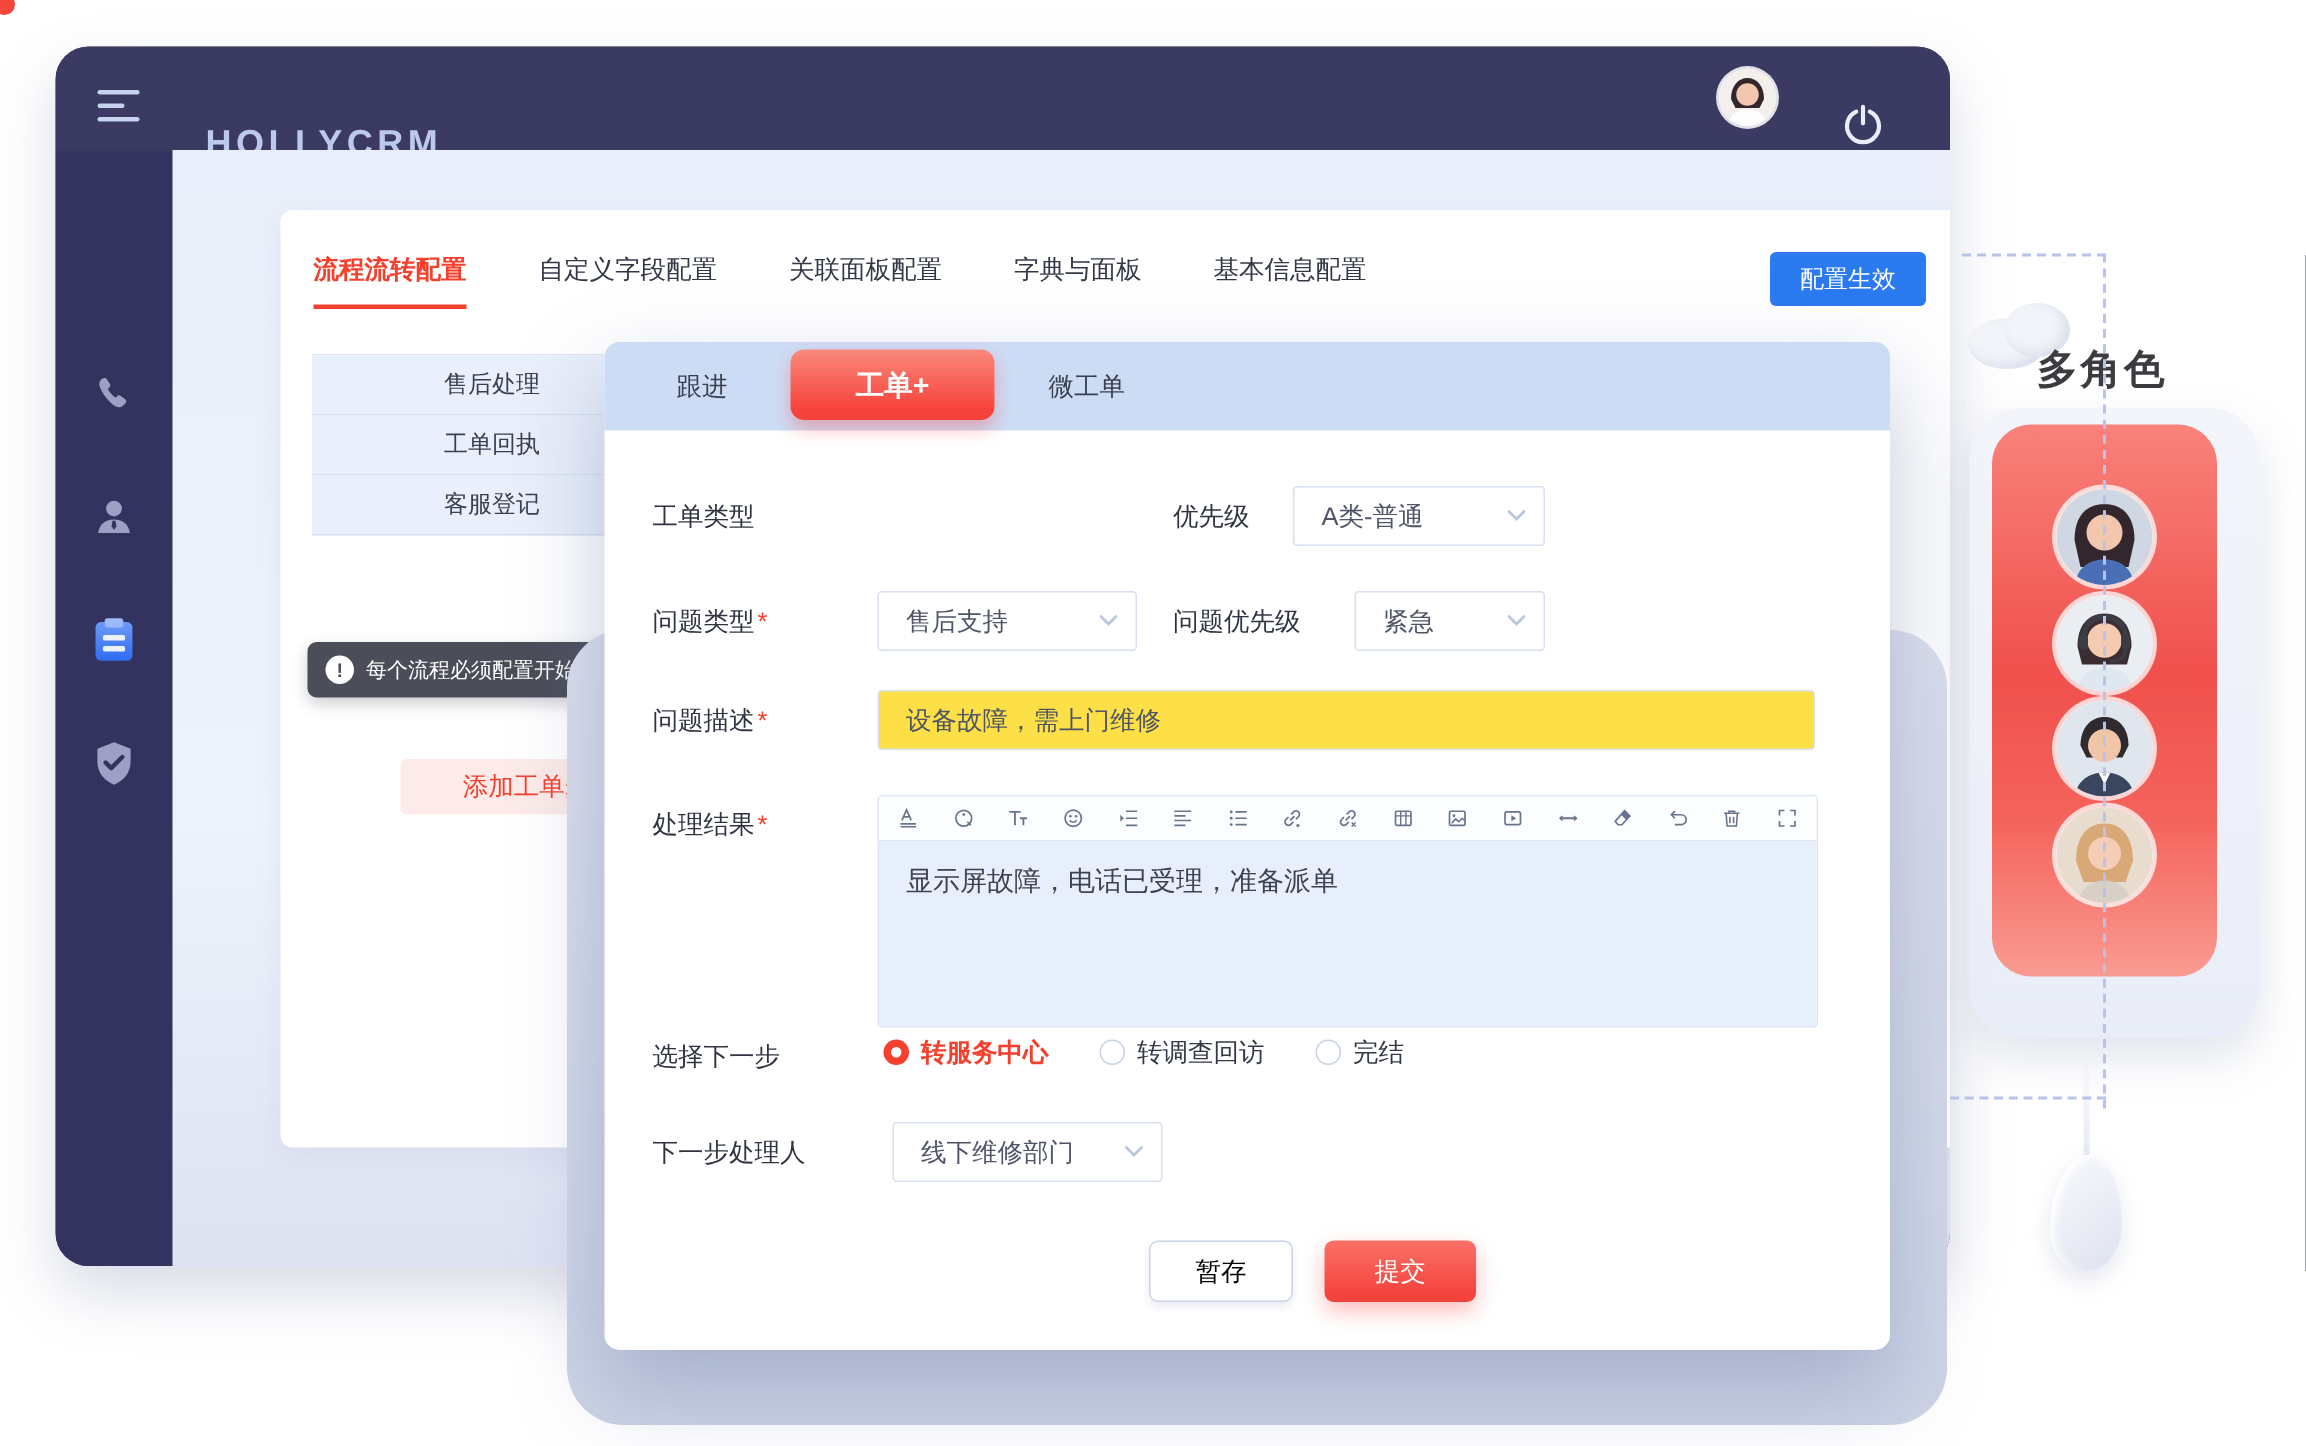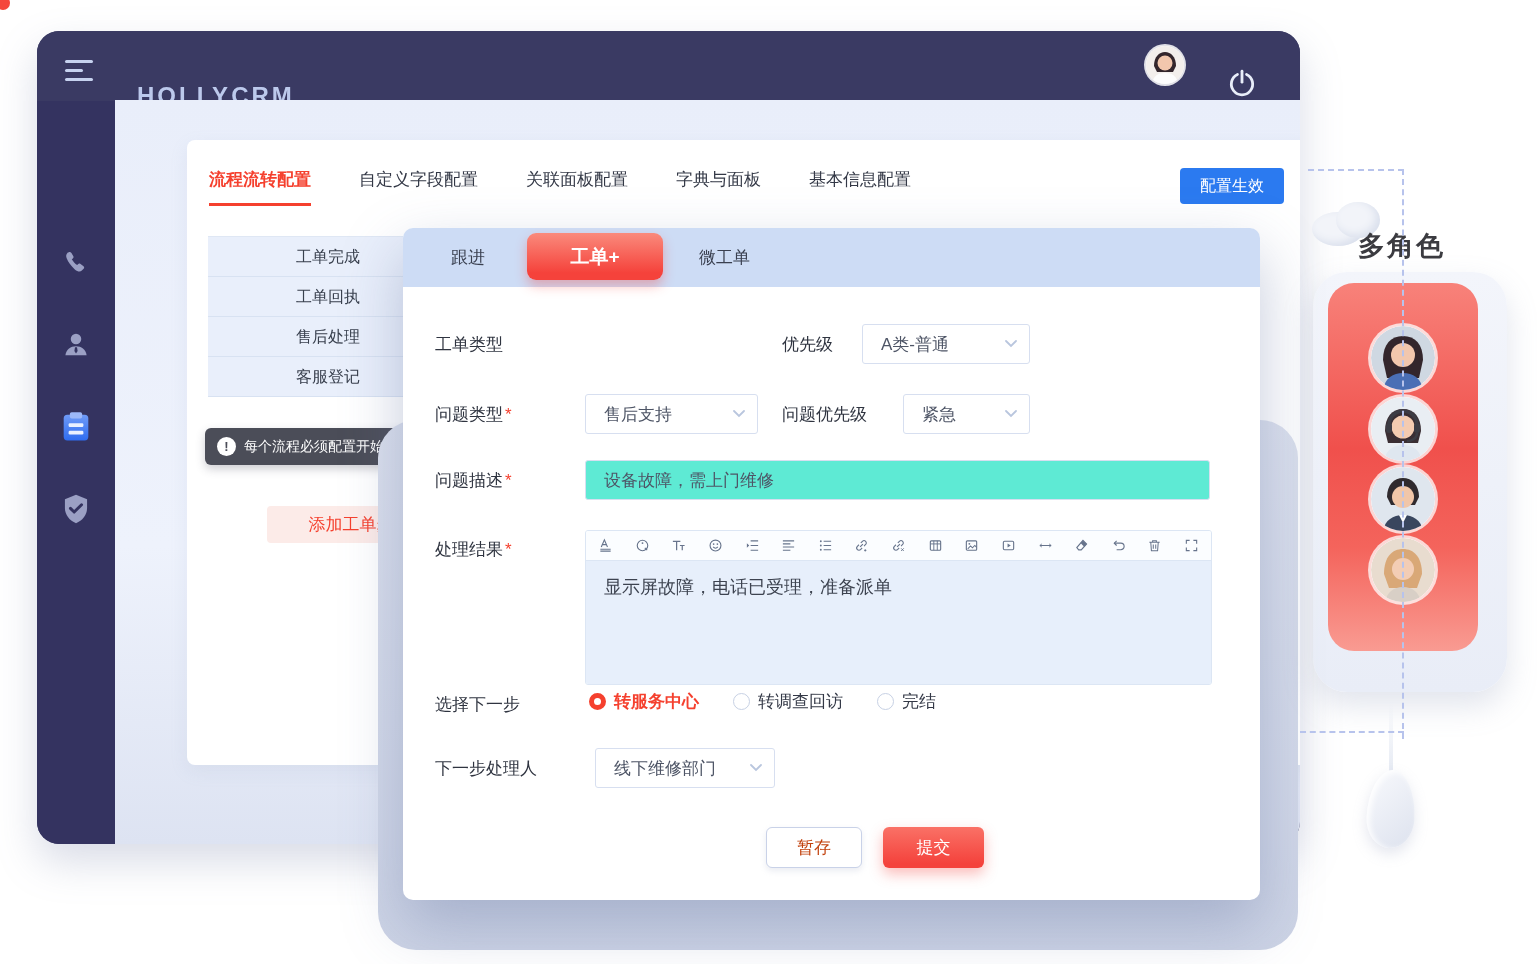--- a/index.html
+++ b/index.html
@@ -44,34 +44,34 @@
   .mtab{position:absolute;top:0;height:59px;line-height:59px;font-size:17px;color:#3a4050;}
   .mtab-btn{position:absolute;top:5px;height:47px;width:136px;border:none;border-radius:9px;color:#fff;
             font-size:19px;font-weight:bold;background:linear-gradient(180deg,#fa8a7c 0%,#f5423b 85%);
             box-shadow:0 6px 12px rgba(245,66,59,.35);}
   .flabel{position:absolute;left:32px;font-size:17px;color:#2f3440;font-weight:500;white-space:nowrap;}
   .req{color:#f5402e;margin-left:2px;}
   .sel{position:absolute;height:40px;border:1px solid #d7dff0;border-radius:3px;background:#fff;
        display:flex;align-items:center;justify-content:space-between;padding:0 12px 0 18px;
        font-size:17px;color:#4e5566;box-sizing:border-box;}
   .chev{width:12px;height:8px;flex:none;}
-  .tinput{position:absolute;height:40px;border:1px solid #d7dff0;border-radius:3px;background:#5eead4;
+  .tinput{position:absolute;height:40px;border:1px solid #d7dff0;border-radius:3px;background:#fde047;
           font-size:17px;color:#4e5566;display:flex;align-items:center;padding:0 18px;box-sizing:border-box;}
   .editor{position:absolute;left:182px;top:302px;width:625px;border:1px solid #dce6f4;border-radius:3px;overflow:hidden;}
   .etoolbar{height:29px;background:#fbfdff;border-bottom:1px solid #dce6f4;display:flex;align-items:center;
             justify-content:space-between;padding:0 12px;}
   .etoolbar svg{display:block;}
   .ebody{height:95px;background:#e7effb;font-size:18px;color:#3d4350;padding:14px 18px;box-sizing:content-box;}
   .radio{width:17px;height:17px;border-radius:50%;box-sizing:border-box;flex:none;}
   .radio.on{border:5px solid #f5402e;background:#fff;}
   .radio.off{border:1.5px solid #c7d1e4;background:#fff;}
   .rlabel{font-size:17px;color:#333846;margin:0 0 0 8px;}
   .rlabel.sel-red{color:#f5402e;font-weight:bold;}
   .btn-save{position:absolute;left:363px;top:599px;width:96px;height:41px;background:#fff;border:1px solid #c9d2e8;
-            border-radius:6px;font-size:17px;color:#c2410c;box-shadow:0 3px 6px rgba(150,160,190,.2);}
+            border-radius:6px;font-size:17px;color:#000000;box-shadow:0 3px 6px rgba(150,160,190,.2);}
   .btn-submit{position:absolute;left:480px;top:599px;width:101px;height:41px;border:none;border-radius:6px;
               font-size:17px;color:#fff;background:linear-gradient(180deg,#fa7166 0%,#f4423c 90%);
               box-shadow:0 6px 14px rgba(244,66,60,.35);}
   
   .rcontainer{left:1313px;top:272px;width:194px;height:420px;border-radius:34px;z-index:2;
               background:linear-gradient(180deg,#f3f5fb 0%,#e9edf7 100%);box-shadow:0 14px 30px rgba(140,150,185,.25);}
   .rpanel{left:1328px;top:283px;width:150px;height:368px;border-radius:26px;z-index:4;
           background:linear-gradient(180deg,#f8827a 0%,#f0504c 45%,#f4645c 72%,#f99b92 100%);}
   .ravatar{position:absolute;left:50%;transform:translateX(-50%);width:64px;height:64px;border-radius:50%;
            overflow:hidden;box-shadow:0 0 0 3px rgba(255,255,255,.75);z-index:6;background:#fff;}
@@ -148,23 +148,22 @@
       <div class="tabs">
         <div class="tab active">流程流转配置</div>
         <div class="tab">自定义字段配置</div>
         <div class="tab">关联面板配置</div>
         <div class="tab">字典与面板</div>
         <div class="tab">基本信息配置</div>
       </div>
       <button class="effect-btn">配置生效</button>
 
       <div class="steps">
-        <div class="step">工单完成</div>
+        <div class="step">售后处理</div>
         <div class="step">工单回执</div>
-        <div class="step">售后处理</div>
         <div class="step">客服登记</div>
       </div>
 
       <div class="notice">
         <span class="bang">!</span>
         <span>每个流程必须配置开始步骤</span>
       </div>
 
       <button class="add-step">添加工单步骤</button>
     </div>

